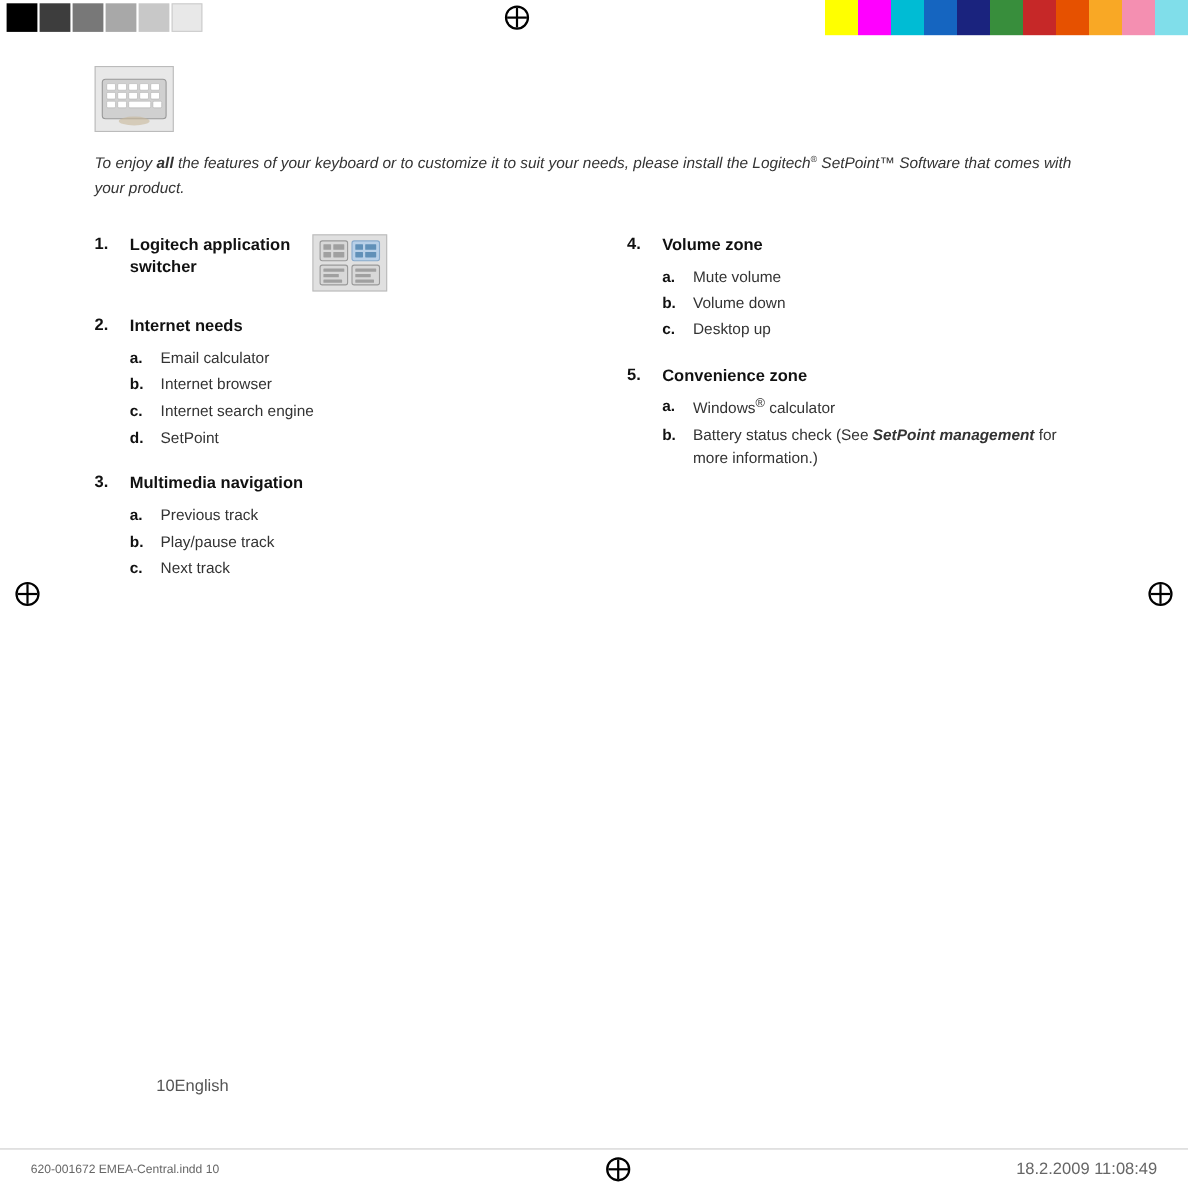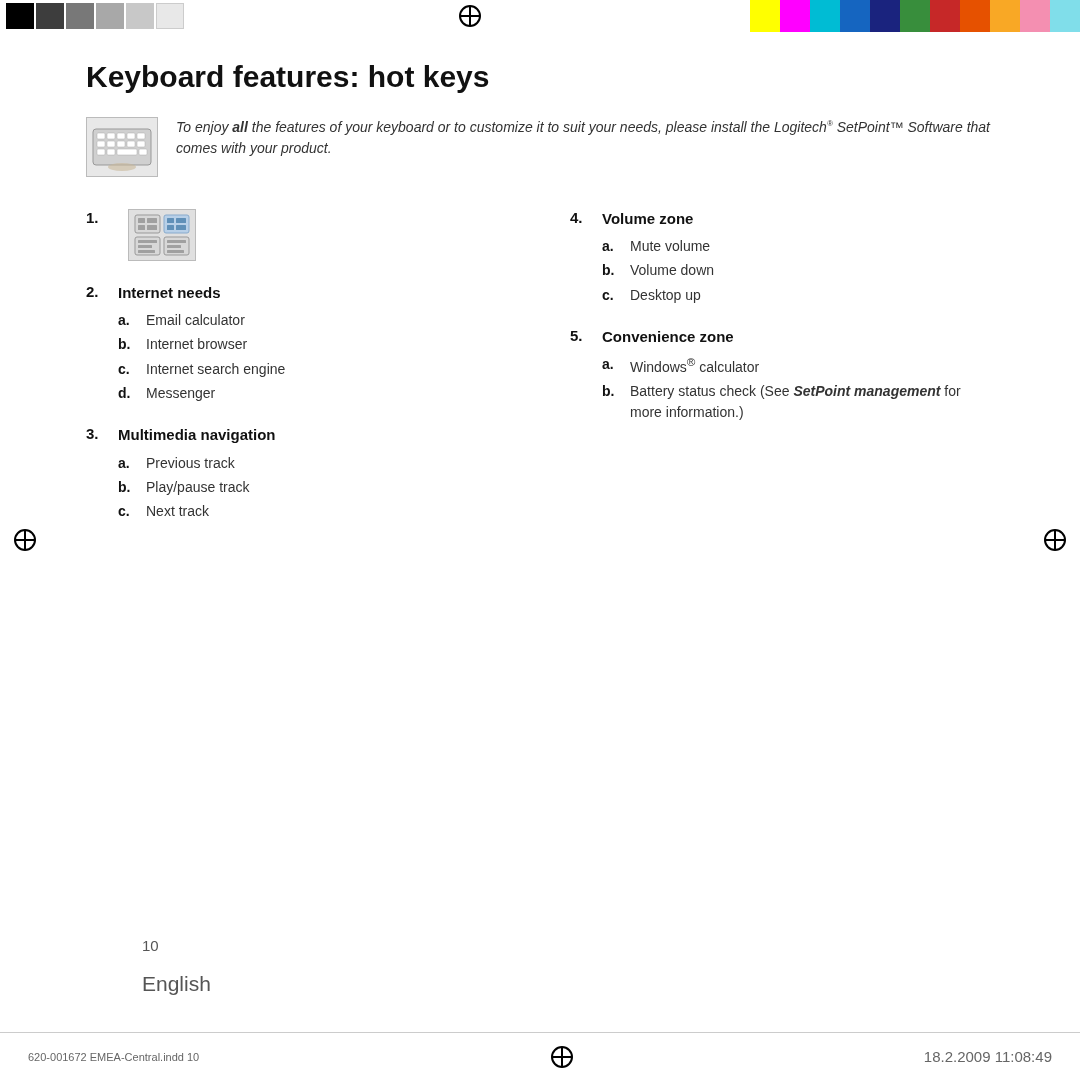--- a/index.html
+++ b/index.html
@@ -75,21 +75,21 @@
       width: 30px;
       height: 32px;
     }
 
     
     .bottom-strip {
       position: absolute;
       bottom: 0;
       left: 0;
       right: 0;
-      height: 48px;
+      height: 36px;
       border-top: 1px solid #ccc;
       display: flex;
       align-items: center;
       justify-content: space-between;
       padding: 0 28px;
     }
 
     .bottom-left {
       font-size: 11px;
       color: #666;
@@ -154,20 +154,21 @@
       margin-bottom: 22px;
       line-height: 1.15;
     }
 
     
     .intro-block {
       display: flex;
       align-items: flex-start;
       gap: 18px;
       margin-bottom: 32px;
+      flex-direction: column;
     }
 
     .intro-image {
       width: 72px;
       height: 60px;
       flex-shrink: 0;
       background: #e8e8e8;
       border: 1px solid #bbb;
       display: flex;
       align-items: center;
@@ -265,32 +266,31 @@
     .page-number-area {
       position: absolute;
       bottom: 48px;
       left: 86px;
       font-size: 15px;
       color: #444;
     }
 
     .page-lang {
       display: flex;
-      gap: 18px;
+      gap: 0;
       align-items: baseline;
-      flex-direction: column;
     }
 
     .page-num {
       font-size: 15px;
       color: #555;
     }
 
     .page-lang-text {
-      font-size: 21px;
+      font-size: 15px;
       color: #555;
     }
 
     sup.small {
       font-size: 8px;
     }
   </style>
 </head>
 <body>
 
@@ -326,21 +326,20 @@
   <div class="crosshair"></div>
 </div>
 
 <div class="right-crosshair">
   <div class="crosshair"></div>
 </div>
 
 <div class="main-content">
 
 
-  <h1 class="page-heading">Keyboard features: hot keys</h1>
 
   <div class="intro-block">
     <div class="intro-image">
 
       <svg width="62" height="52" viewBox="0 0 62 52">
         <rect x="2" y="8" width="58" height="36" rx="3" fill="#d0d0d0" stroke="#999" stroke-width="1"></rect>
         <rect x="6" y="12" width="8" height="6" rx="1" fill="#fff" stroke="#aaa" stroke-width="0.5"></rect>
         <rect x="16" y="12" width="8" height="6" rx="1" fill="#fff" stroke="#aaa" stroke-width="0.5"></rect>
         <rect x="26" y="12" width="8" height="6" rx="1" fill="#fff" stroke="#aaa" stroke-width="0.5"></rect>
         <rect x="36" y="12" width="8" height="6" rx="1" fill="#fff" stroke="#aaa" stroke-width="0.5"></rect>
@@ -363,20 +362,21 @@
     </div>
   </div>
 
   <div class="features-columns">
 
     <div class="col-left">
 
       <div class="section-item">
         <div class="section-header">
           <span class="section-number">1.</span>
+          <span class="section-title">Logitech application<br>switcher</span>
           <div class="section-image">
 
             <svg width="58" height="44" viewBox="0 0 58 44">
               <rect x="2" y="2" width="25" height="18" rx="2" fill="#d8d8d8" stroke="#999" stroke-width="1"></rect>
               <rect x="5" y="5" width="7" height="5" rx="0.5" fill="#a0a0a0"></rect>
               <rect x="14" y="5" width="10" height="5" rx="0.5" fill="#a0a0a0"></rect>
               <rect x="5" y="12" width="7" height="5" rx="0.5" fill="#a0a0a0"></rect>
               <rect x="14" y="12" width="10" height="5" rx="0.5" fill="#a0a0a0"></rect>
               <rect x="31" y="2" width="25" height="18" rx="2" fill="#b8d0e8" stroke="#88aacc" stroke-width="1"></rect>
               <rect x="34" y="5" width="7" height="5" rx="0.5" fill="#6090b8"></rect>
@@ -409,21 +409,21 @@
           <div class="sub-item">
             <span class="sub-letter">b.</span>
             <span>Internet browser</span>
           </div>
           <div class="sub-item">
             <span class="sub-letter">c.</span>
             <span>Internet search engine</span>
           </div>
           <div class="sub-item">
             <span class="sub-letter">d.</span>
-            <span>Messenger</span>
+            <span>SetPoint</span>
           </div>
         </div>
       </div>
 
       <div class="section-item">
         <div class="section-header">
           <span class="section-number">3.</span>
           <span class="section-title">Multimedia navigation</span>
         </div>
         <div class="sub-items">

